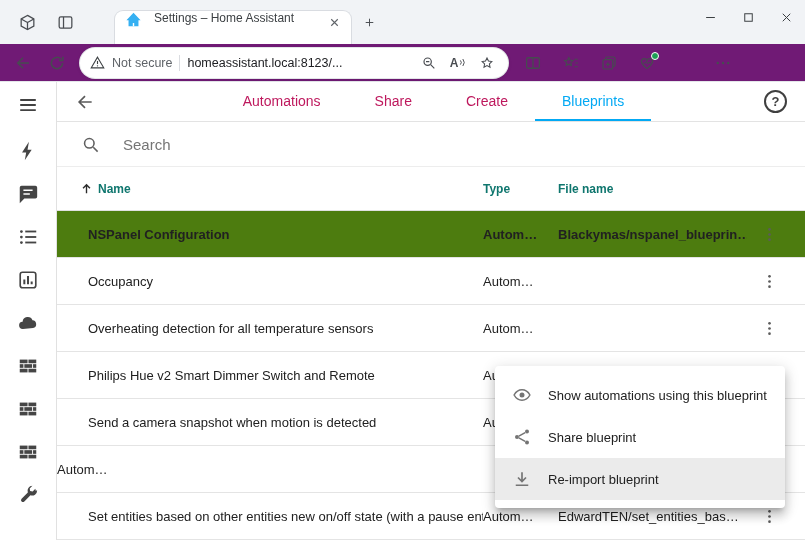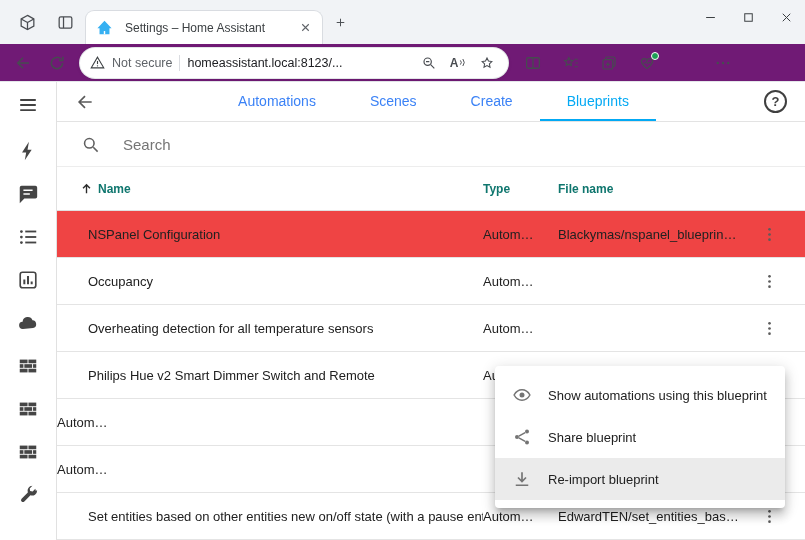--- a/index.html
+++ b/index.html
@@ -4,23 +4,23 @@
 <style>
   * { margin:0; padding:0; box-sizing:border-box; }
   html,body { width:805px; height:540px; overflow:hidden; }
   body { font-family:"Liberation Sans","DejaVu Sans",sans-serif; background:#fff; color:#212121; }
   .screen { position:relative; width:805px; height:540px; background:#fff; }
 
   
   .titlebar { height:44px; background:#f1f3f6; display:flex; align-items:center; padding-left:8px; }
   .tb-iconbtn { width:38px; height:34px; display:flex; align-items:center; justify-content:center; color:#4a4d52; }
   .tb-iconbtn svg { width:19px; height:19px; }
-  .btab { height:34px; align-self:flex-end; width:238px; display:flex; align-items:center; gap:12px;
+  .btab { height:34px; align-self:flex-end; width:238px; display:flex; gap:12px;
           background:#fff; border:1px solid #d9dce1; border-bottom:none; border-radius:9px 9px 0 0;
-          padding:0 6px 0 10px; margin-left:1px; }
+          padding:0 6px 0 10px; margin-left:30px; }
   .btab-title { flex:1; font-size:12px; color:#3c4043; white-space:nowrap; overflow:hidden; }
   .btab-close { width:22px; height:22px; display:flex; align-items:center; justify-content:center; color:#5f6368; border-radius:4px; }
   .btab-close svg, .newtab svg { width:13px; height:13px; }
   .favicon svg { width:17px; height:17px; display:block; }
   .newtab { width:34px; height:34px; display:flex; align-items:center; justify-content:center; color:#4a4d52; }
   .win-controls { margin-left:auto; display:flex; align-self:flex-start; }
   .win-btn { width:38px; height:34px; display:flex; align-items:center; justify-content:center; color:#3c4043; }
   .win-btn svg { width:15px; height:15px; }
 
   .toolbar { height:38px; background:#701a75; border-bottom:1px solid #e4e6ea; display:flex; align-items:center; padding:0 6px; }
@@ -48,37 +48,37 @@
   .sb-menu { height:46px; display:flex; align-items:center; justify-content:center; color:#424242; }
   .sb-icons { display:flex; flex-direction:column; gap:19px; margin-top:11px; color:#454545; }
   .sb-ic { width:24px; height:24px; display:flex; align-items:center; justify-content:center; }
   .sb-ic svg, .sb-menu svg { width:22px; height:22px; }
 
   .main { flex:1; display:flex; flex-direction:column; min-width:0; }
   .app-header { height:46px; display:flex; align-items:center; border-bottom:1px solid #e3e3e3; padding:0 18px; }
   .hdr-back { width:28px; display:flex; align-items:center; color:#5a5a5a; }
   .hdr-back svg { width:20px; height:20px; }
   .tabs { flex:1; height:100%; display:flex; justify-content:center; }
-  .tab-item { display:flex; align-items:center; padding:0 27px; font-size:14px; font-weight:500; color:#3b82f6; border-bottom:2px solid transparent; white-space:nowrap; }
+  .tab-item { display:flex; align-items:center; padding:0 27px; font-size:14px; font-weight:500; color:#be185d; border-bottom:2px solid transparent; white-space:nowrap; }
   .tab-item.active { color:var(--accent,#03a9f4); border-bottom-color:var(--accent,#03a9f4); }
   .help-btn { width:23px; height:23px; border:2px solid #3f3f3f; border-radius:50%; display:flex; align-items:center; justify-content:center;
               font-size:13px; font-weight:bold; color:#3f3f3f; }
 
   .search-row { height:51px; display:flex; align-items:center; padding-left:24px; gap:23px; border-bottom:1px solid #ededed; color:#5f5f5f; }
   .search-row svg { width:19px; height:19px; }
   .search-input { border:none; outline:none; font-size:15px; font-family:inherit; color:#212121; width:280px; background:transparent; }
   .search-input::placeholder { color:#757575; }
 
   .table-header { height:50px; display:flex; align-items:center; border-bottom:1px solid #e0e0e0; font-size:12px; font-weight:700; color:#0f766e; }
   .th-name { flex:0 0 426px; display:flex; align-items:center; gap:4px; padding-left:22px; }
   .th-name svg { width:15px; height:15px; color:#2b2b2b; }
   .th-type { flex:0 0 75px; } .th-file { flex:1; }
 
   .row { height:47px; display:flex; align-items:center; border-bottom:1px solid #e4e4e4; font-size:13px; color:#212121; }
-  .row.selected { background:#ef4444; }
+  .row.selected { background:#4d7c0f;font-weight:bold; }
   .cell-name { flex:0 0 426px; padding-left:31px; white-space:nowrap; overflow:hidden; }
   .cell-type { flex:0 0 75px; white-space:nowrap; overflow:hidden; }
   .cell-file { flex:1; white-space:nowrap; overflow:hidden; }
   .row-kebab { flex:0 0 44px; margin-right:14px; display:flex; justify-content:center; color:#5c5c5c; }
   .row-kebab svg { width:19px; height:19px; }
 
   .context-menu { position:absolute; left:495px; top:284px; width:290px; background:#fff; border-radius:4px; z-index:20; padding:8px 0;
                   box-shadow:0 5px 5px -3px rgba(0,0,0,.2), 0 8px 10px 1px rgba(0,0,0,.14), 0 3px 14px 2px rgba(0,0,0,.12); }
   .menu-item { height:42px; display:flex; align-items:center; padding-left:17px; gap:16px; font-size:13px; color:#212121; white-space:nowrap; }
   .menu-item .mi-icon { width:20px; height:20px; color:#747474; flex-shrink:0; display:flex; align-items:center; justify-content:center; }
@@ -305,21 +305,21 @@
     <div class="main">
 
       <div class="app-header">
         <span class="hdr-back">
           <svg viewBox="0 0 24 24" fill="none" stroke="currentColor" stroke-width="2">
               <path d="M20 12H6M12 5l-7 7 7 7"></path>
             </svg>
         </span>
         <div class="tabs">
           <span class="tab-item">Automations</span>
-          <span class="tab-item">Scenes</span>
+          <span class="tab-item">Share</span>
           <span class="tab-item">Create</span>
           <span class="tab-item active">Blueprints</span>
         </div>
         <span class="help-btn">?</span>
       </div>
 
       <div class="search-row">
         <svg viewBox="0 0 24 24" fill="none" stroke="currentColor" stroke-width="2">
             <circle cx="10.5" cy="10.5" r="6"></circle>
             <path d="M15.5 15.5 21 21"></path>
@@ -381,20 +381,21 @@
           <span class="cell-file"></span>
           <span class="row-kebab">
             <svg viewBox="0 0 24 24" fill="currentColor">
                 <circle cx="12" cy="5.5" r="1.7"></circle>
                 <circle cx="12" cy="12" r="1.7"></circle>
                 <circle cx="12" cy="18.5" r="1.7"></circle>
               </svg>
           </span>
         </div>
         <div class="row">
+          <span class="cell-name">Send a camera snapshot when motion is detected</span>
           <span class="cell-type">Autom…</span>
           <span class="cell-file"></span>
           <span class="row-kebab">
             <svg viewBox="0 0 24 24" fill="currentColor">
                 <circle cx="12" cy="5.5" r="1.7"></circle>
                 <circle cx="12" cy="12" r="1.7"></circle>
                 <circle cx="12" cy="18.5" r="1.7"></circle>
               </svg>
           </span>
         </div>

